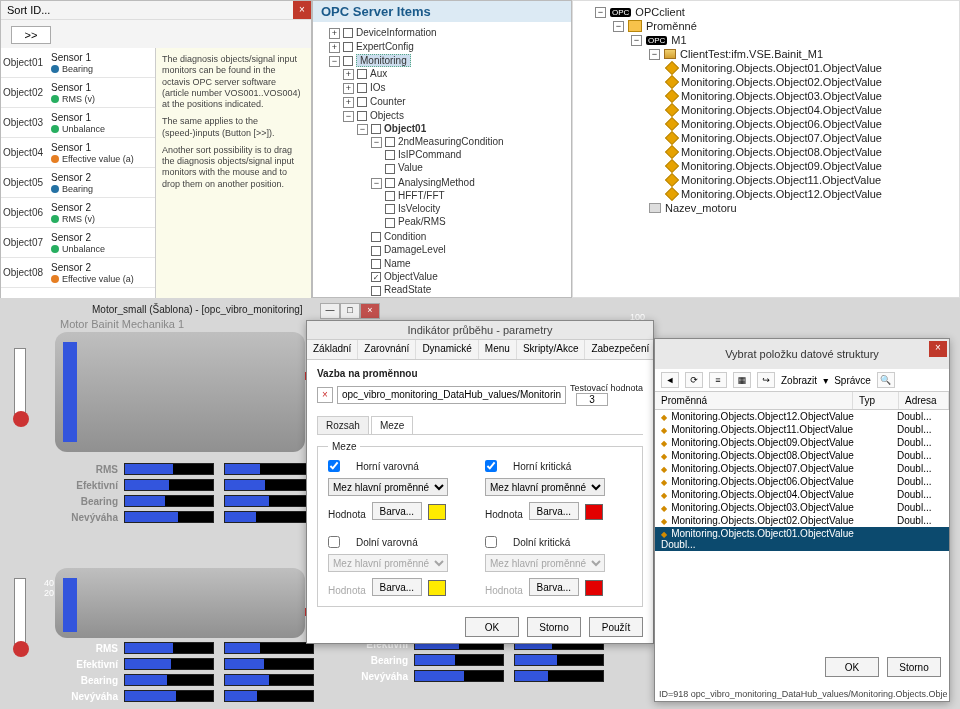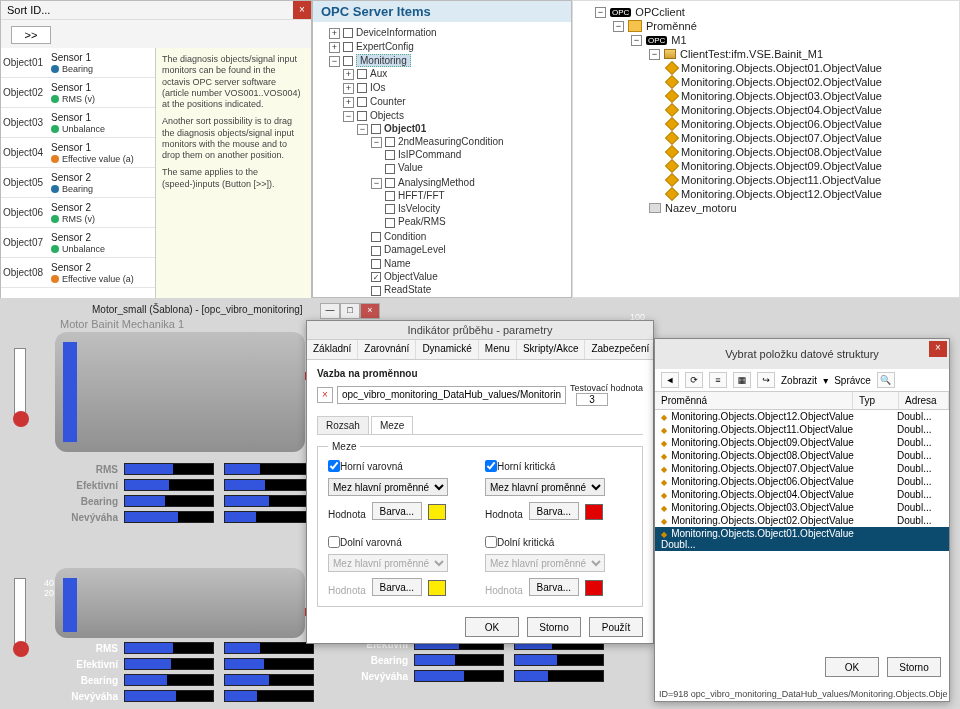--- a/index.html
+++ b/index.html
@@ -84,21 +84,21 @@
 .dlg1-var-row input[type=text] { flex: 1; height: 18px; border: 1px solid #aaa; padding: 0 4px; font-size: 10px; }
 .dlg1-x { width: 16px; height: 16px; background: #fff; border: 1px solid #aaa; color: #c33; text-align: center; line-height: 14px; cursor: pointer; }
 .dlg1-test { width: 32px; height: 18px; border: 1px solid #aaa; margin-left: 6px; text-align:center; }
 .dlg1-subtabs { display: flex; border-bottom: 1px solid #ccc; font-size: 10px; }
 .dlg1-subtab { padding: 3px 8px; border: 1px solid #ccc; border-bottom: none; cursor: pointer; margin-right: 2px; background: #f0f0f0; }
 .dlg1-subtab.active { background: #fff; }
 .dlg1-fieldset { border: 1px solid #ccc; margin-top: 6px; padding: 8px 10px 10px; }
 .dlg1-fieldset > legend { font-size: 10px; padding: 0 4px; }
 .limits { display: flex; gap: 10px; }
 .limit-col { flex: 1; display: flex; flex-direction: column; gap: 6px; }
-.limit-row { display: flex; align-items: center; gap: 0; }
+.limit-row { display: flex; align-items: center; gap: 16px; }
 .limit-row input[type=checkbox] { width: 12px; height: 12px; }
 .limit-row select { width: 120px; height: 18px; font-size: 10px; border: 1px solid #aaa; }
 .limit-val { display: flex; align-items: flex-end; gap: 6px; }
 .limit-val button { width: 50px; height: 18px; font-size: 10px; border: 1px solid #aaa; background: #f4f4f4; cursor: pointer; }
 .swatch { width: 18px; height: 16px; border: 1px solid #666; }
 .sw-y { background: #ffeb00; } .sw-r { background: #e30000; }
 .dlg1-footer { position: absolute; bottom: 6px; right: 10px; display: flex; gap: 8px; }
 .dlg1-footer button { width: 54px; height: 20px; font-size: 10px; border: 1px solid #888; background: #f4f4f4; cursor: pointer; }
 
 
@@ -204,22 +204,22 @@
             <div class="sortid-sname">Sensor 2</div>
             <div class="sortid-dots">
               <span class="dot do"></span>
               <span class="sortid-dval">Effective value (a)</span>
             </div>
           </div>
         </div>
       </div>
     <div class="sortid-help">
       <p>The diagnosis objects/signal input monitors can be found in the octavis OPC server software (article number VOS001..VOS004) at the positions indicated.</p>
+      <p>The same applies to the (speed-)inputs (Button [&gt;&gt;]).</p>
       <p>Another sort possibility is to drag the diagnosis objects/signal input monitors with the mouse and to drop them on another position.</p>
-      <p>The same applies to the (speed-)inputs (Button [&gt;&gt;]).</p>
     </div>
   </div>
 </div>
 
 <div class="opcserver">
   <div class="opc-title">OPC Server Items</div>
   <div class="opc-tree">
     <ul>
       <li><span class="tog">+</span><span class="cb"></span><span>DeviceInformation</span></li>
       <li><span class="tog">+</span><span class="cb"></span><span>ExpertConfig</span></li>

